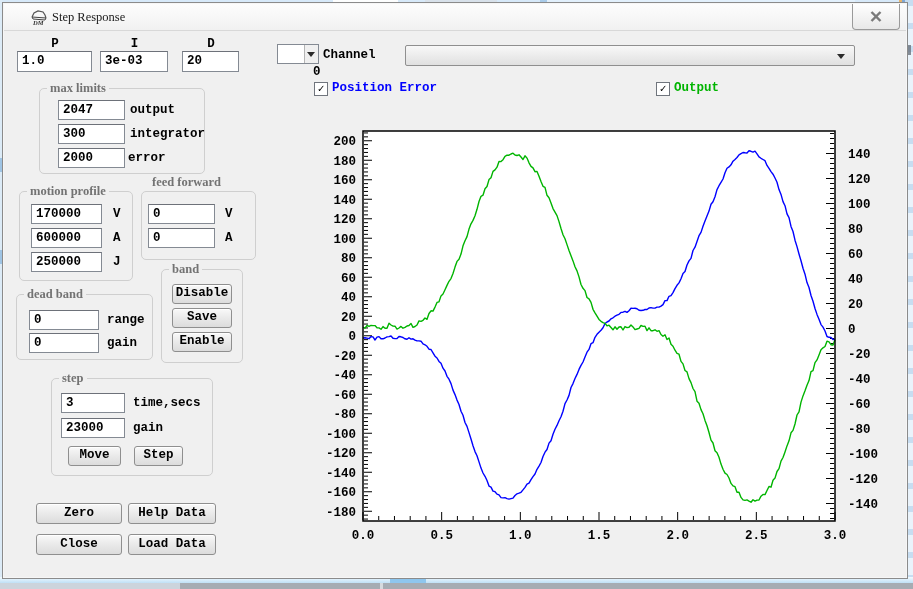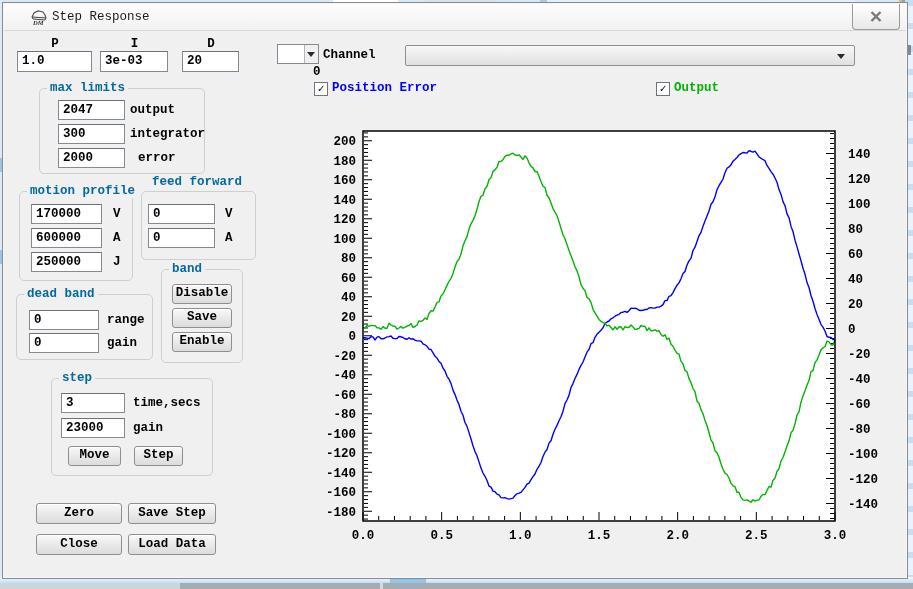--- a/index.html
+++ b/index.html
@@ -35,21 +35,21 @@
     background:#f0f0f0;border:1px solid #8b8b8b;
     box-shadow:inset 0 0 0 1px #f6f6f6;
   }
   .titlebar{
     position:absolute;left:1px;top:1px;right:1px;height:26px;
     background:linear-gradient(180deg,#fdfdfd,#f1f1f1);
     border-bottom:1px solid #d8d8d8;
   }
   .title-text{
     position:absolute;left:48px;top:6px;
-    font-family:Liberation Mono, monospace;
+    font-family:Liberation Serif, serif;
     font-size:12.5px;color:#1a1a1a;white-space:pre;
   }
   .app-icon{position:absolute;left:26px;top:5px;width:18px;height:17px;}
   .close-btn{
     position:absolute;right:6px;top:0;width:46px;height:25px;
     border:1px solid #9a9a9a;border-top:none;border-radius:0 0 4px 4px;
     background:linear-gradient(180deg,#ffffff,#e8e8e8);
   }
   .close-btn svg{position:absolute;left:17px;top:7px;}
 
@@ -61,22 +61,22 @@
     font-weight:bold;font-size:12.5px;color:#000;padding-left:4px;white-space:pre;
   }
   .btn{
     position:absolute;height:18px;line-height:17px;text-align:center;
     border:1px solid #8f8f8f;border-radius:3px;
     background:linear-gradient(180deg,#f9f9f9,#ebebeb 45%,#dcdcdc);
     box-shadow:inset 0 1px 0 #fff;
     font-weight:bold;font-size:12.5px;color:#000;cursor:default;white-space:pre;
   }
   .frame{position:absolute;border:1px solid #cfcfcf;border-radius:5px;}
-  .frame-title{position:absolute;font-weight:bold;font-size:12.5px;color:#0369a1;
-    background:#f0f0f0;padding:0 3px;white-space:pre;}
+  .frame-title{position:absolute;font-weight:bold;font-size:12.5px;color:#737373;
+    background:#f0f0f0;padding:0 3px;white-space:pre;font-family:Liberation Serif, serif;}
   .cb{
     position:absolute;width:12px;height:12px;background:#fff;
     border:1px solid #70757d;font-size:11px;font-weight:bold;line-height:12px;
     text-align:center;color:#000;
   }
   .combo{
     position:absolute;height:18px;background:#fff;border:1px solid #848a93;
     font-weight:bold;font-size:12.5px;line-height:18px;padding-left:5px;white-space:pre;
   }
   .combo .arrow-box{
@@ -166,21 +166,21 @@
   <div class="cb" style="left:653px;top:79px">✓</div>
   <span class="lbl" style="left: 671px; top: 78px; color: rgb(0, 180, 0);">Output</span>
 
   <div class="frame" style="left:36px;top:85px;width:164px;height:84px"></div>
   <span class="frame-title" style="left:44px;top:78px">max limits</span>
   <div class="entry" style="left:55px;top:97px;width:61px">2047</div>
   <span class="lbl" style="left:127px;top:100px">output</span>
   <div class="entry" style="left:55px;top:121px;width:61px">300</div>
   <span class="lbl" style="left:127px;top:124px">integrator</span>
   <div class="entry" style="left:55px;top:145px;width:61px">2000</div>
-  <span class="lbl" style="left:135px;top:148px">error</span>
+  <span class="lbl" style="left:125px;top:148px">error</span>
 
   <div class="frame" style="left:16px;top:188px;width:112px;height:88px"></div>
   <span class="frame-title" style="left:24px;top:181px">motion profile</span>
   <div class="entry" style="left:28px;top:201px;width:65px">170000</div>
   <span class="lbl" style="left:110px;top:204px">V</span>
   <div class="entry" style="left:28px;top:225px;width:65px">600000</div>
   <span class="lbl" style="left:110px;top:228px">A</span>
   <div class="entry" style="left:28px;top:249px;width:65px">250000</div>
   <span class="lbl" style="left:110px;top:252px">J</span>
 
@@ -207,21 +207,21 @@
   <div class="frame" style="left:48px;top:375px;width:160px;height:96px"></div>
   <span class="frame-title" style="left:56px;top:368px">step</span>
   <div class="entry" style="left:58px;top:390px;width:58px">3</div>
   <span class="lbl" style="left:130px;top:393px">time,secs</span>
   <div class="entry" style="left:58px;top:415px;width:58px">23000</div>
   <span class="lbl" style="left:130px;top:418px">gain</span>
   <div class="btn" style="left:65px;top:443px;width:51px">Move</div>
   <div class="btn" style="left:131px;top:443px;width:47px">Step</div>
 
   <div class="btn" style="left:33px;top:500px;width:84px;height:19px;line-height:18px">Zero</div>
-  <div class="btn" style="left:125px;top:500px;width:86px;height:19px;line-height:18px">Save Step</div>
+  <div class="btn" style="left:125px;top:500px;width:86px;height:19px;line-height:18px">Help Data</div>
   <div class="btn" style="left:33px;top:531px;width:84px;height:19px;line-height:18px">Close</div>
   <div class="btn" style="left:125px;top:531px;width:86px;height:19px;line-height:18px">Load Data</div>
 
   <svg id="graph-svg" width="612" height="432">
       <rect x="67" y="16" width="472" height="390" fill="#ffffff"></rect>
       <line x1="68" y1="404.05" x2="72" y2="404.05" stroke="#000" stroke-width="1"></line>
       <line x1="68" y1="400.15" x2="72" y2="400.15" stroke="#000" stroke-width="1"></line>
       <line x1="68" y1="392.34999999999997" x2="72" y2="392.34999999999997" stroke="#000" stroke-width="1"></line>
       <line x1="68" y1="388.45" x2="72" y2="388.45" stroke="#000" stroke-width="1"></line>
       <line x1="68" y1="384.54999999999995" x2="72" y2="384.54999999999995" stroke="#000" stroke-width="1"></line>

